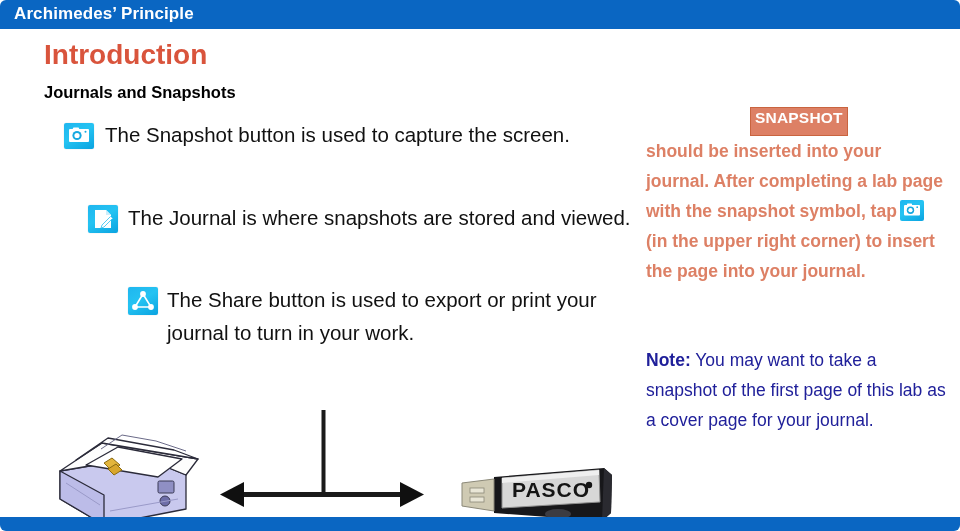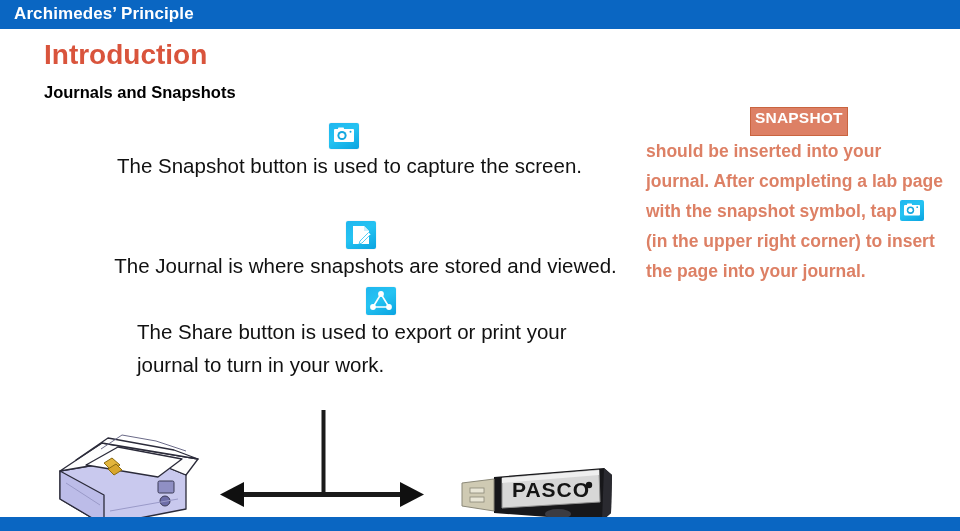--- a/index.html
+++ b/index.html
@@ -9,20 +9,21 @@
   }
   body {
     font-family: "Liberation Sans", sans-serif;
   }
   #slide {
     position: relative;
     width: 960px;
     height: 531px;
     background: #ffffff;
     overflow: hidden;
+    border-radius: 6px;
   }
 
   
   .topbar {
     position: absolute;
     left: 0; top: 0;
     width: 960px; height: 29px;
     background: #0a66c2;
   }
   .topbar .title {
@@ -60,25 +61,24 @@
     left: 14px; top: 54px;
     font-size: 16.5px;
     font-weight: bold;
     color: #000000;
     white-space: nowrap;
   }
 
   .bullet {
     position: absolute;
     display: flex;
-    align-items: center;
-    flex-direction: column;
+    align-items: flex-start;
   }
   .bullet-1 { left: 34px;  top: 89px;  width: 560px; }
-  .bullet-2 { left: 58px;  top: 188px; width: 545px; }
+  .bullet-2 { left: 58px;  top: 172px; width: 545px; }
   .bullet-3 { left: 98px;  top: 254px; width: 505px; }
 
   .bullet .btxt {
     font-size: 20.5px;
     line-height: 33px;
     color: #111111;
     margin-left: 10px;
   }
   .bullet-1 .btxt { margin-left: 11px; }
   .bullet-2 .btxt { margin-left: 10px; }
@@ -298,16 +298,19 @@
         <svg viewBox="0 0 24 21" width="24" height="21">
           <rect x="4" y="5" width="16" height="10.5" rx="1" fill="#ffffff"></rect>
           <rect x="7" y="3.6" width="5" height="2" rx="0.7" fill="#ffffff"></rect>
           <circle cx="10.5" cy="10.2" r="3.7" fill="#14a8e0"></circle>
           <circle cx="10.5" cy="10.2" r="2.1" fill="#ffffff"></circle>
           <circle cx="17.2" cy="7.2" r="0.85" fill="#14a8e0"></circle>
         </svg>
       </span><span>(in the upper right corner) to insert the page into your journal.</span>
     </div>
 
+    <div class="note">
+      <b>Note:</b><span> You may want to take a snapshot of the first page of this lab as a cover page for your journal.</span>
+    </div>
   </div>
 
   <div class="bottombar"></div>
 </div>
 
 </body></html>

